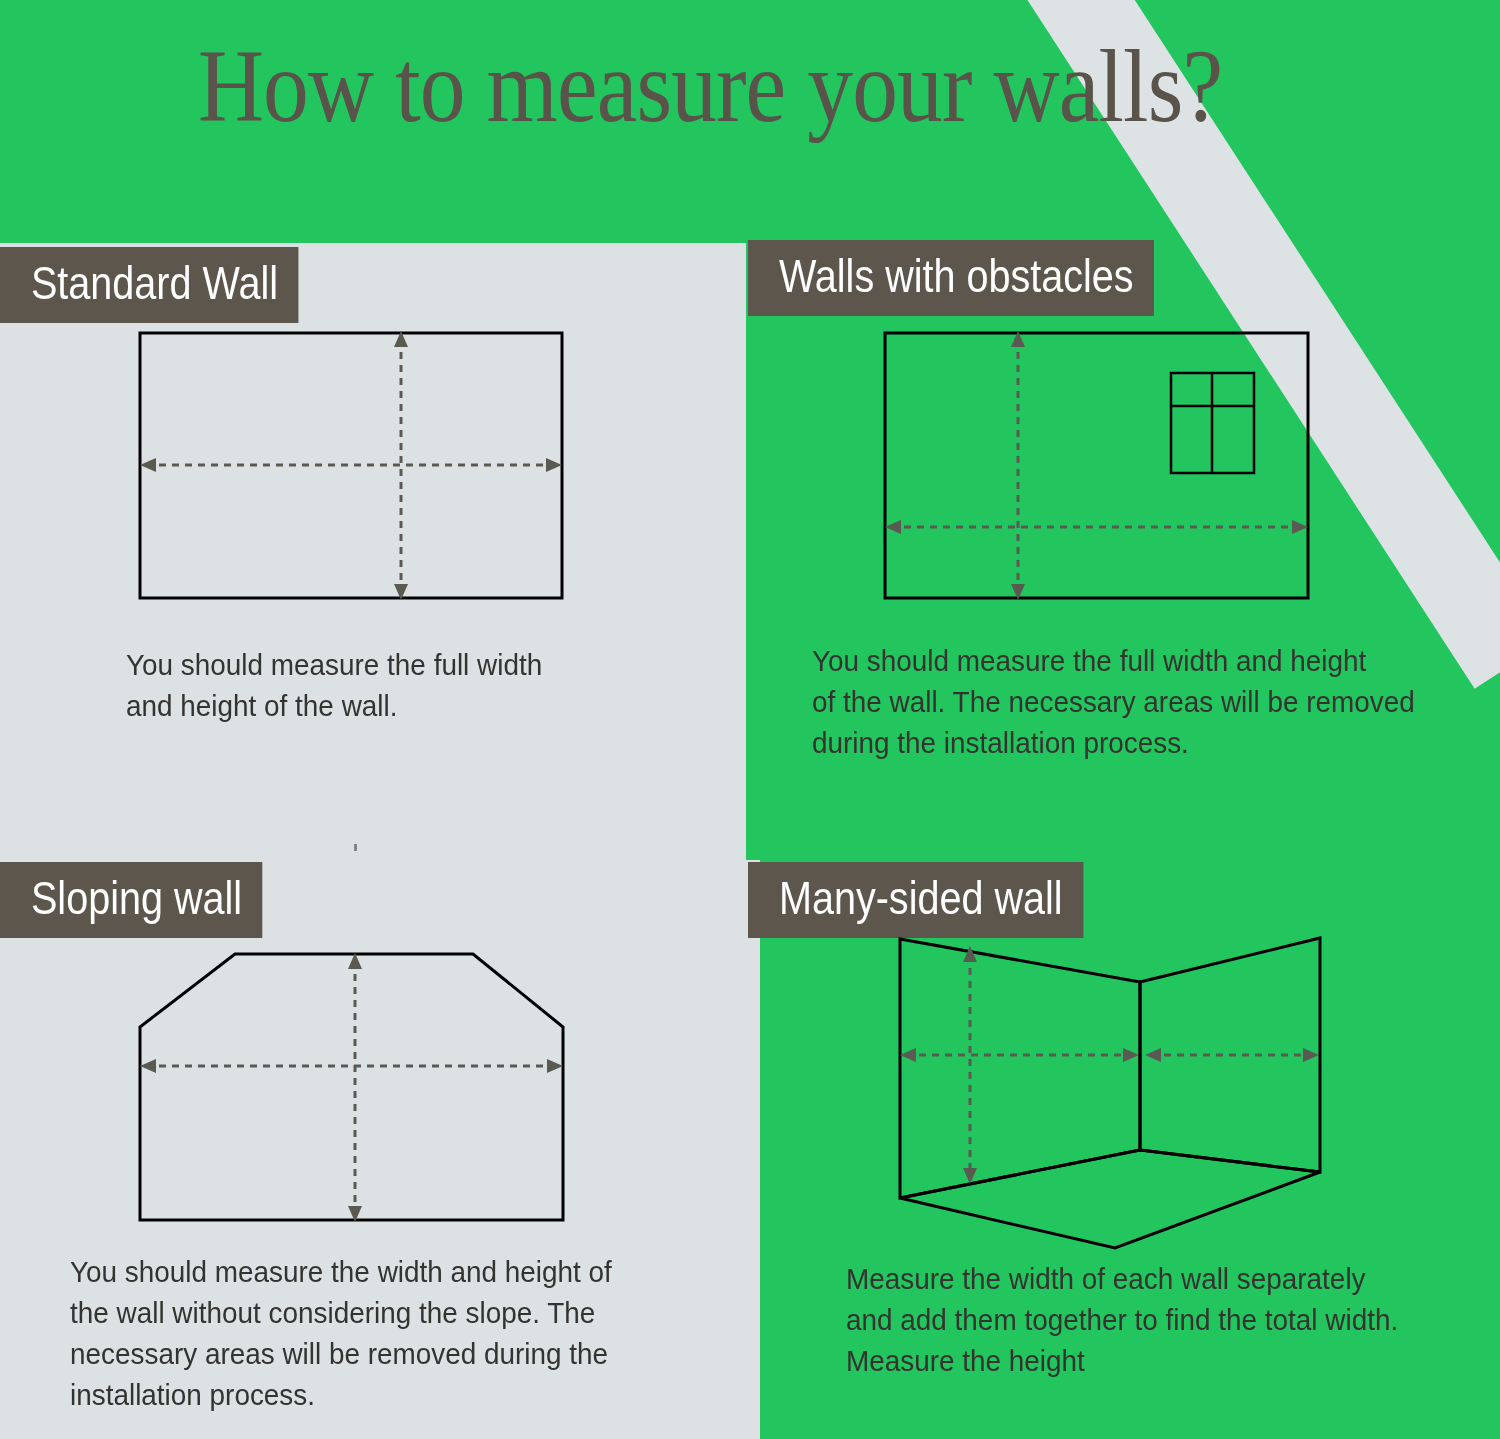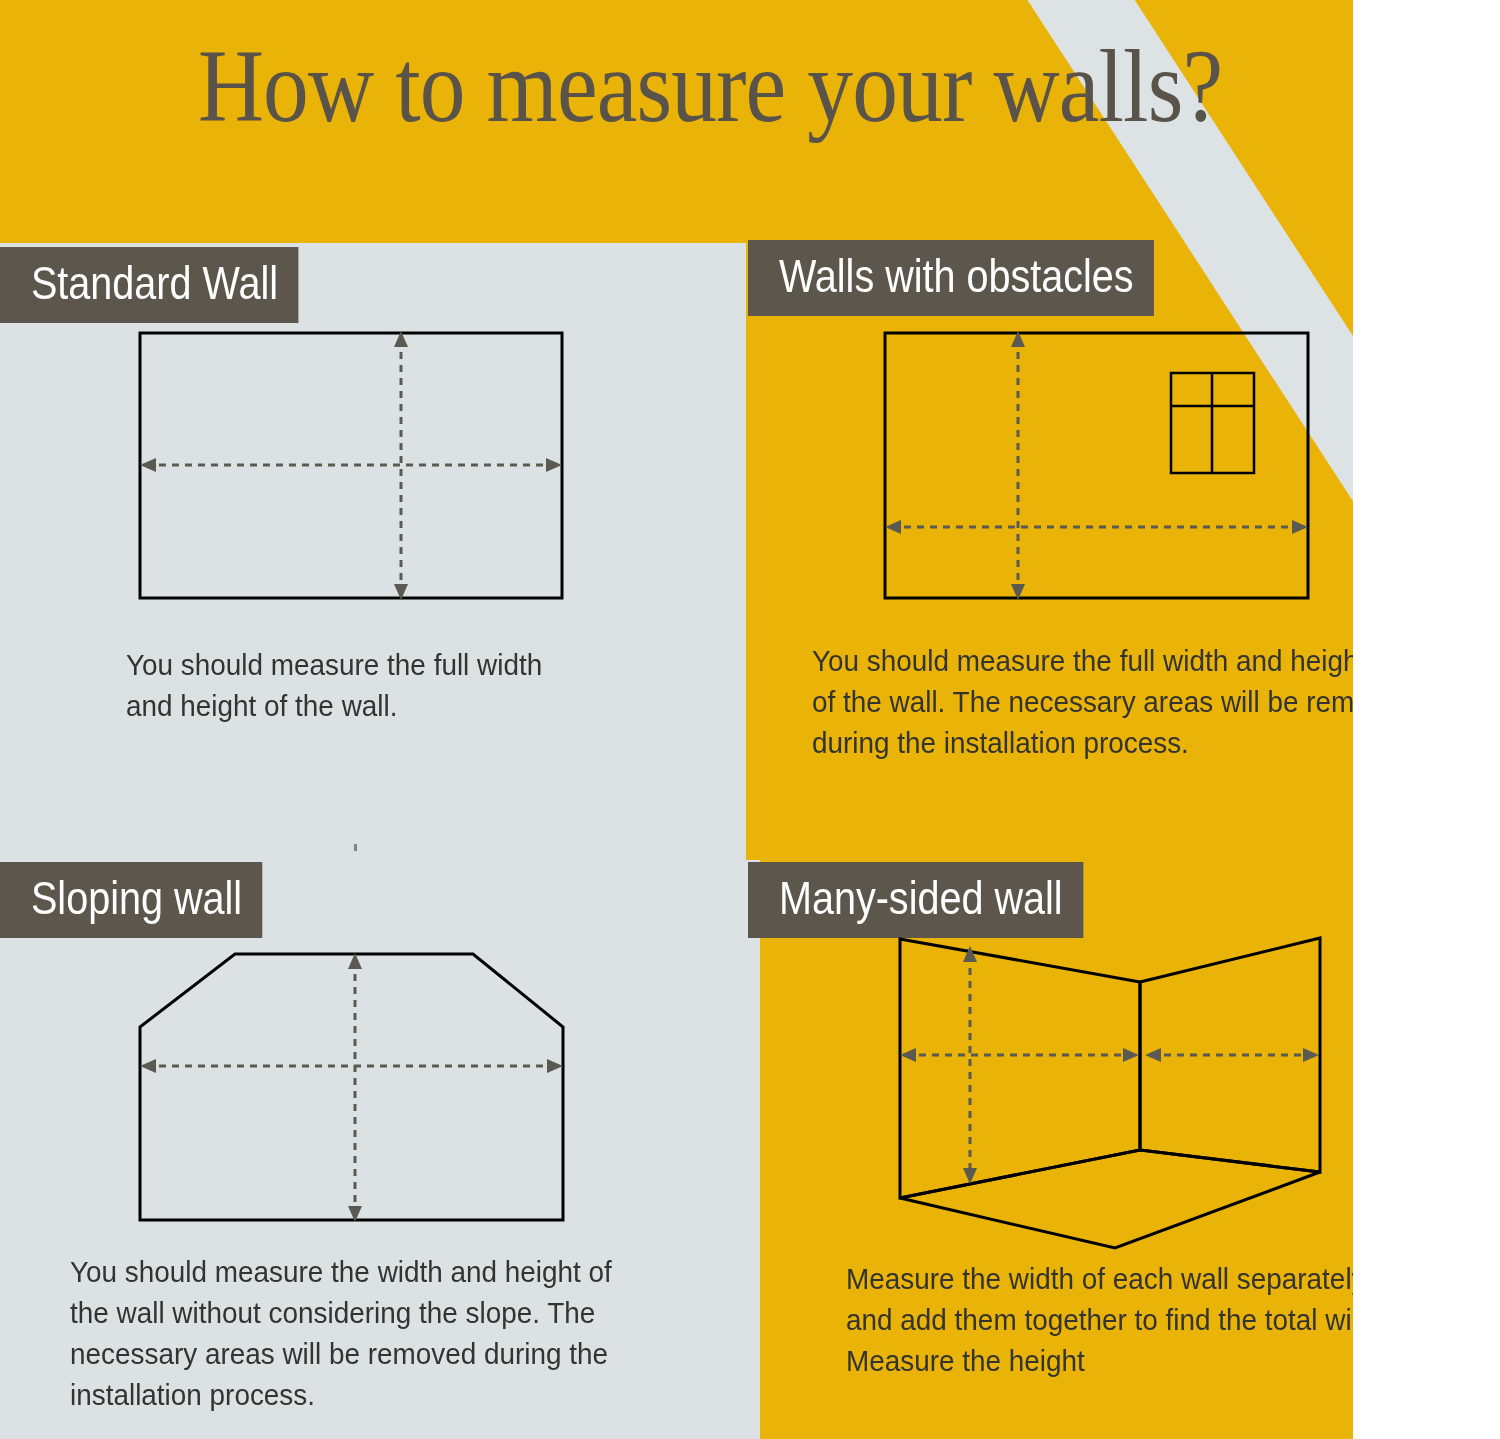--- a/index.html
+++ b/index.html
@@ -2,24 +2,24 @@
 <html><head>
 <meta charset="utf-8">
 <style>
   html, body {
     margin: 0;
     padding: 0;
     background: #ffffff;
   }
   #page {
     position: relative;
-    width: 1353px;
+    width: 1500px;
     height: 1439px;
     overflow: hidden;
-    background: #eab308;
+    background: #22c55e;
     font-family: "Liberation Sans", sans-serif;
   }
   
   .ribbon {
     position: absolute;
     background: #dde3e4;
     transform-origin: 0 0;
   }
   #ribbon-a {
     left: 930px;

